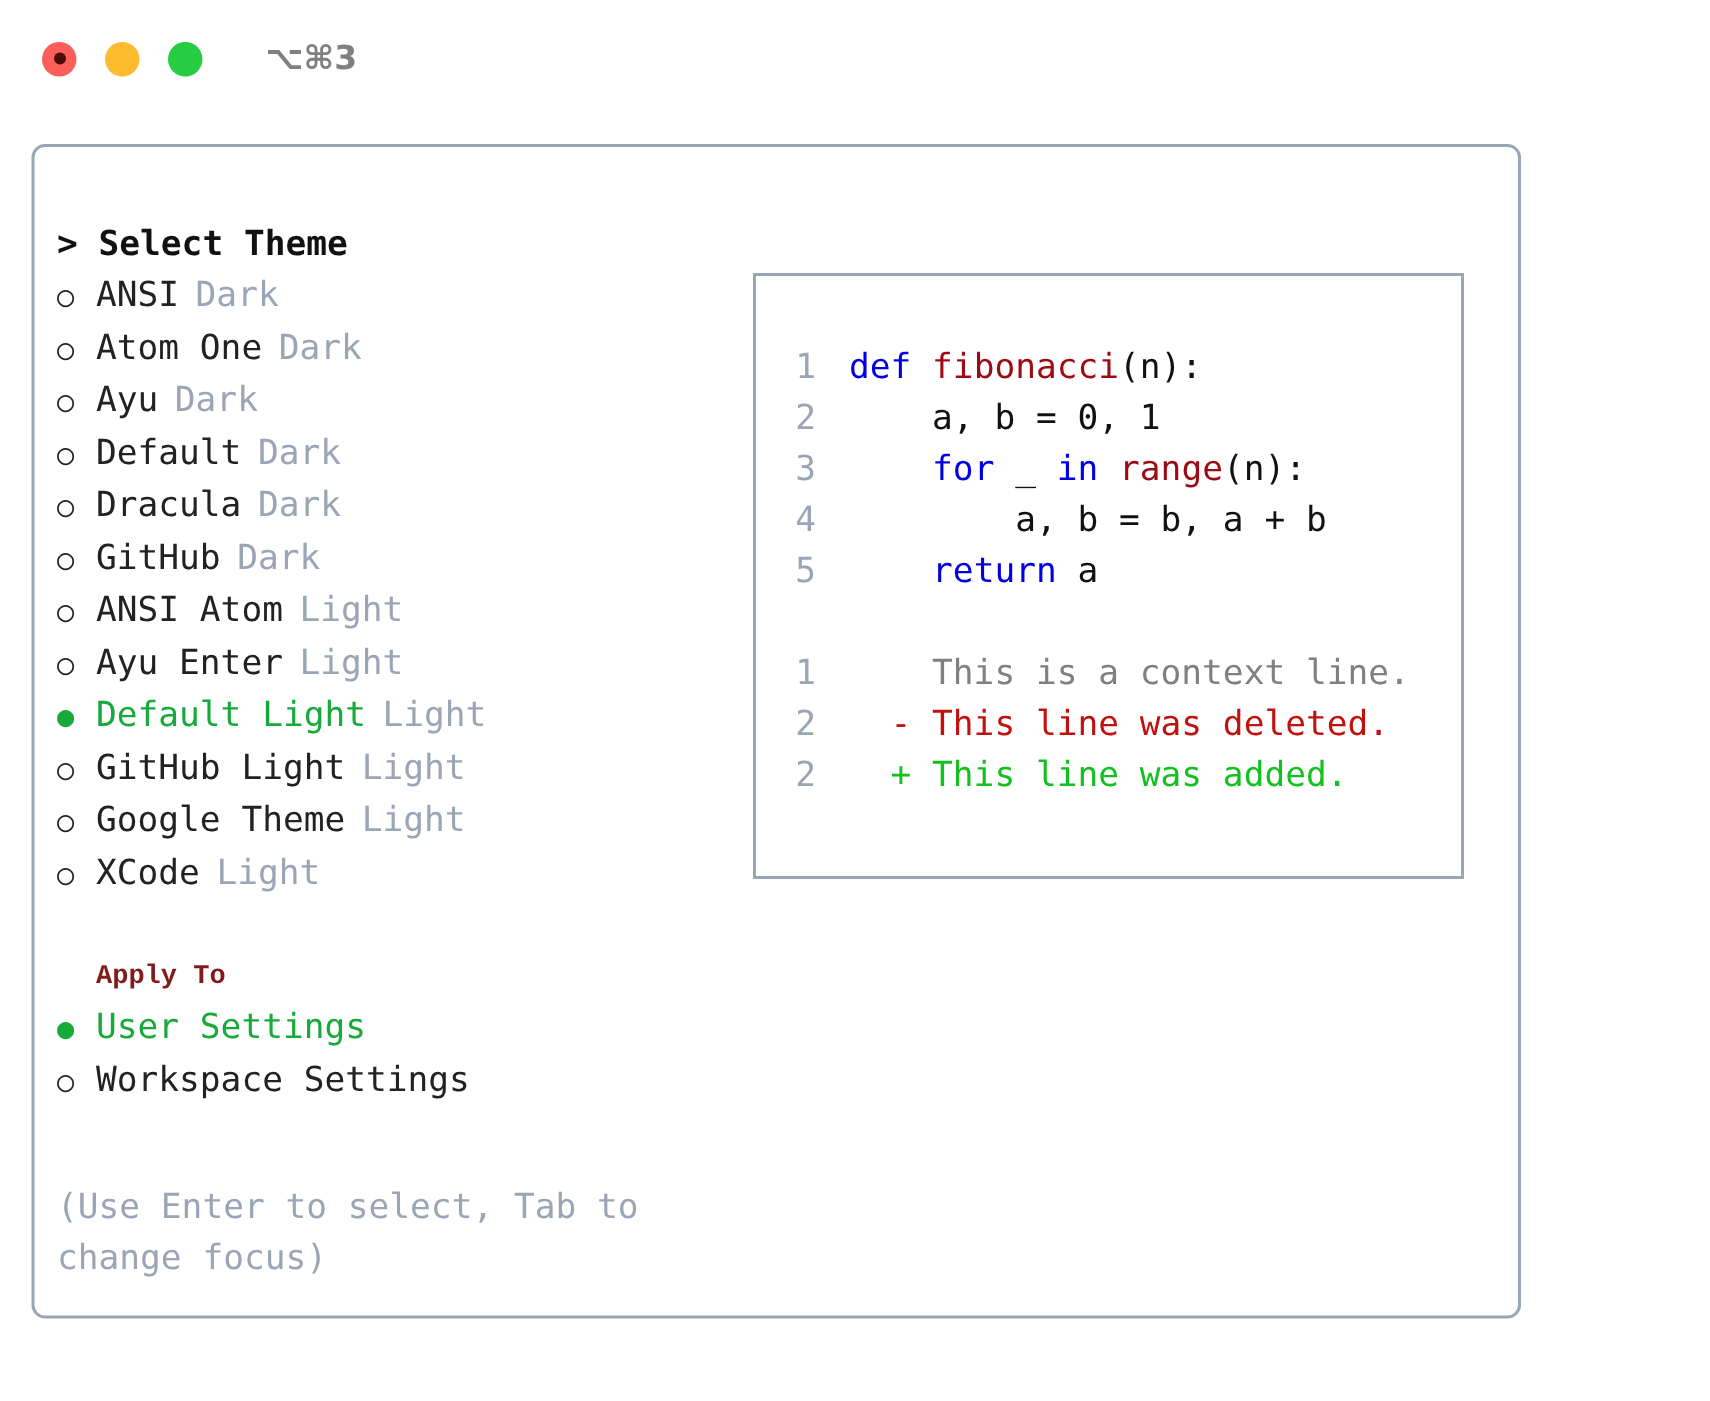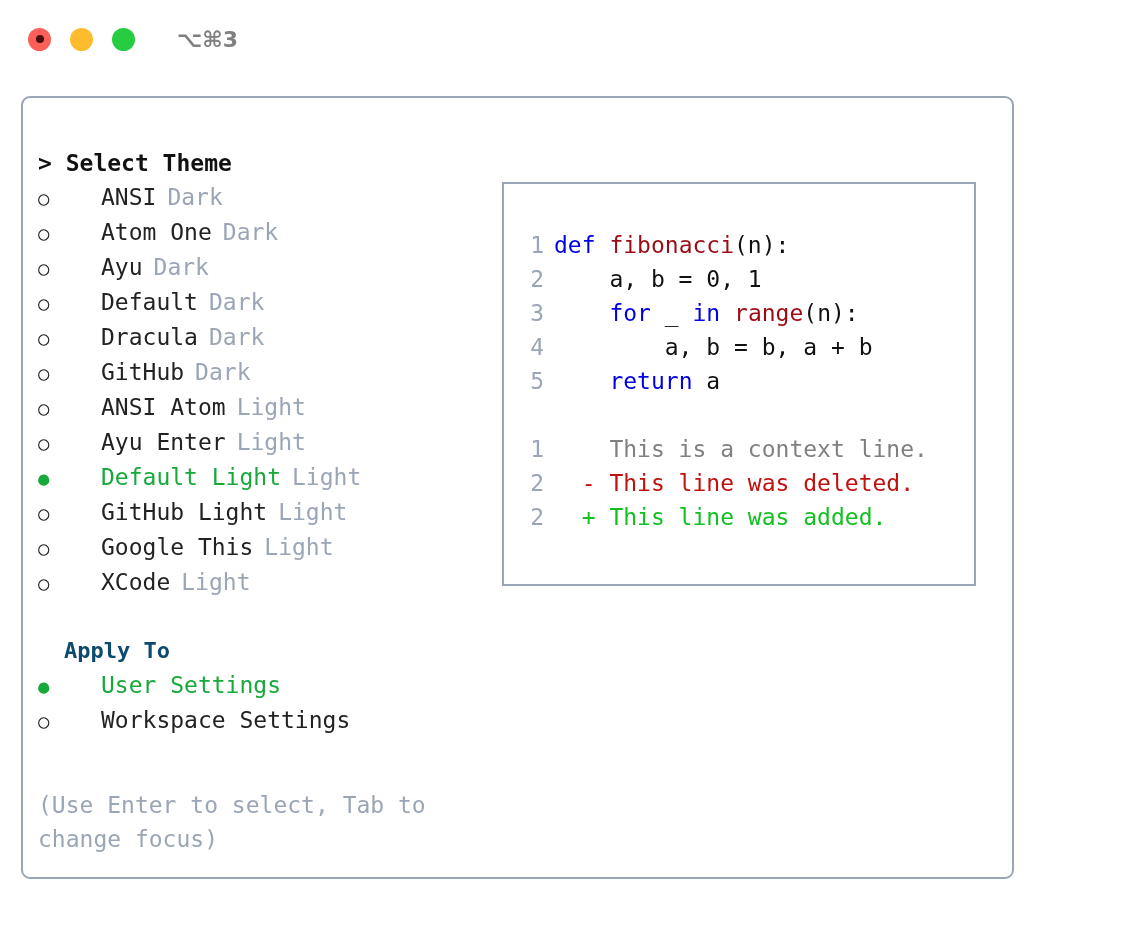--- a/index.html
+++ b/index.html
@@ -110,35 +110,36 @@
   .bullet {
     width: 26px;
     display: inline-block;
     flex: 0 0 26px;
     font-size: 19px;
     color: #222222;
   }
   .bullet.on {
     color: #17a93a;
   }
-  .row .name { color: #222222; margin-left: 37px; }
+  .row .name { color: #222222; }
   .row.selected .name { color: #17a93a; }
   .row .tag {
     color: #9aa5b5;
     margin-left: 11px;
   }
   .spacer-row { height: 34px; }
 
   .subheading {
-    font-size: 22px;
-    font-weight: bold;
-    color: #0c4a6e;
+    font-size: 18px;
+    font-weight: bold;
+    color: #7f1d1d;
     line-height: 34px;
     padding-left: 26px;
     white-space: pre;
+    font-family: Liberation Mono, monospace;
   }
 
   .hint {
     margin-top: 50px;
     font-size: 23px;
     line-height: 34px;
     color: #9aa5b5;
     width: 410px;
     white-space: pre-wrap;
   }
@@ -179,21 +180,21 @@
     white-space: pre;
   }
   .lineno {
     display: inline-block;
     width: 30px;
     text-align: right;
     color: #9aa5b5;
     flex: 0 0 30px;
   }
   .ctext {
-    margin-left: 10px;
+    margin-left: 22px;
     white-space: pre;
   }
   .kw   { color: #0000e0; }
   .fn   { color: #9c0b14; }
   .pl   { color: #111111; }
   .blank-line { height: 34px; }
   .d-ctx { color: #808080; }
   .d-del { color: #c1110f; }
   .d-add { color: #12c020; }
 </style>
@@ -220,21 +221,21 @@
             <div class="row"><span class="bullet">○</span><span class="name">ANSI</span><span class="tag">Dark</span></div>
             <div class="row"><span class="bullet">○</span><span class="name">Atom One</span><span class="tag">Dark</span></div>
             <div class="row"><span class="bullet">○</span><span class="name">Ayu</span><span class="tag">Dark</span></div>
             <div class="row"><span class="bullet">○</span><span class="name">Default</span><span class="tag">Dark</span></div>
             <div class="row"><span class="bullet">○</span><span class="name">Dracula</span><span class="tag">Dark</span></div>
             <div class="row"><span class="bullet">○</span><span class="name">GitHub</span><span class="tag">Dark</span></div>
             <div class="row"><span class="bullet">○</span><span class="name">ANSI Atom</span><span class="tag">Light</span></div>
             <div class="row"><span class="bullet">○</span><span class="name">Ayu Enter</span><span class="tag">Light</span></div>
             <div class="row selected"><span class="bullet on">●</span><span class="name">Default Light</span><span class="tag">Light</span></div>
             <div class="row"><span class="bullet">○</span><span class="name">GitHub Light</span><span class="tag">Light</span></div>
-            <div class="row"><span class="bullet">○</span><span class="name">Google This</span><span class="tag">Light</span></div>
+            <div class="row"><span class="bullet">○</span><span class="name">Google Theme</span><span class="tag">Light</span></div>
             <div class="row"><span class="bullet">○</span><span class="name">XCode</span><span class="tag">Light</span></div>
           </div>
         <div class="spacer-row"></div>
         <div class="subheading">Apply To</div>
         <div id="apply-list">
             <div class="row selected"><span class="bullet on">●</span><span class="name">User Settings</span></div>
             <div class="row"><span class="bullet">○</span><span class="name">Workspace Settings</span></div>
           </div>
         <div class="hint">(Use Enter to select, Tab to change focus)</div>
       </div>

